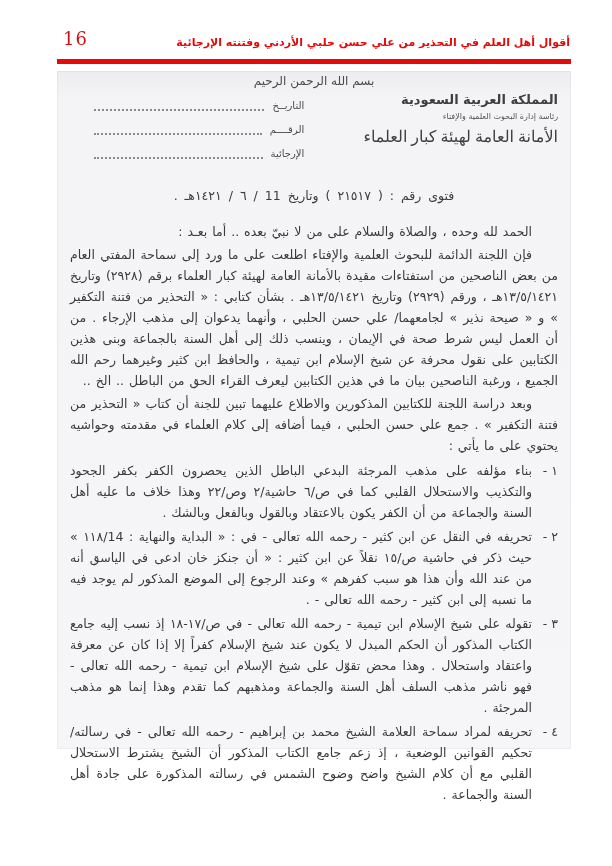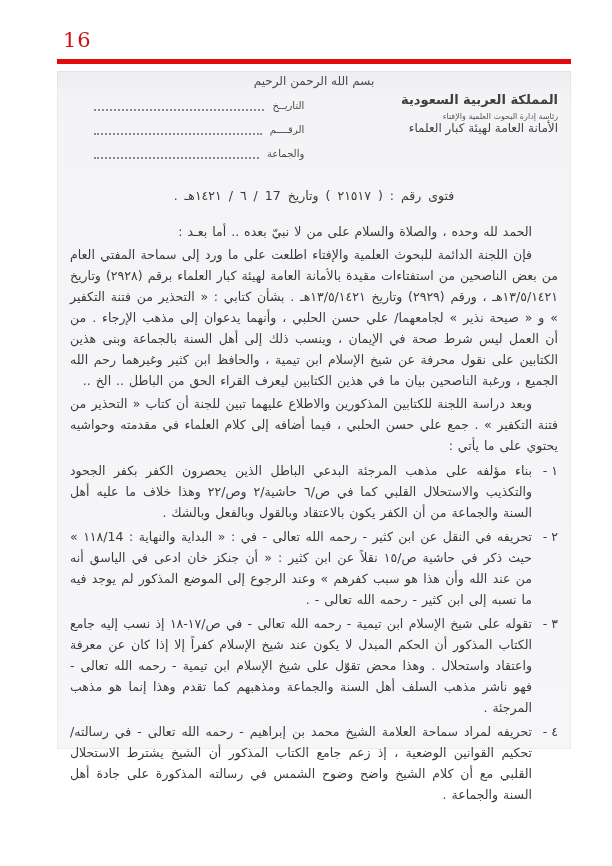--- a/index.html
+++ b/index.html
@@ -7,21 +7,21 @@
   body { font-family: "DejaVu Sans", sans-serif; position: relative; }
 
   
   .page-header {
     position: absolute; top: 28px; left: 57px; right: 40px;
     display: flex; align-items: flex-end; justify-content: space-between;
     direction: ltr;
   }
   .page-num {
     font-family: "DejaVu Serif", serif;
-    font-size: 21px; color: #cc1212; letter-spacing: 1px;
+    font-size: 18px; color: #cc1212; letter-spacing: 1px;
     padding-left: 6px;
   }
   .header-title {
     direction: rtl;
     font-size: 11px; font-weight: bold; color: #e20a0a;
     text-align: left; padding-right: 2px;
   }
   .red-rule {
     position: absolute; top: 59px; left: 57px; width: 514px; height: 5px;
     background: #e20a0a;
@@ -40,22 +40,22 @@
   .basmala {
     text-align: center; font-size: 12px; color: #4a4a4a;
     letter-spacing: 1px; margin-bottom: 4px;
   }
   .letterhead-row {
     display: flex; justify-content: space-between; align-items: flex-start;
     margin-bottom: 6px;
   }
   .letterhead { width: 42%; }
   .lh1 { font-size: 13px; font-weight: bold; color: #3f3f3f; margin-bottom: 5px; }
-  .lh2 { font-size: 8px; color: #555; }
-  .lh3 { font-size: 12px; color: #3f3f3f; }
+  .lh2 { font-size: 8px; color: #555; margin-bottom: 6px; }
+  .lh3 { font-size: 16px; color: #3f3f3f; font-family: Liberation Serif, serif; }
   .form-fields { width: 48%; padding-top: 8px; }
   .form-row { display: flex; align-items: flex-end; margin-bottom: 13px; }
   .form-label { font-size: 10px; color: #4a4a4a; flex: none; margin-left: 8px; }
   .form-dots { flex: 1; border-bottom: 2px dotted #8a8a8a; height: 10px; margin-left: 24px; }
 
   .fatwa-line {
     text-align: center; font-size: 12.5px; color: #3c3c3c;
     letter-spacing: 0.5px; word-spacing: 3px;
     margin: 16px 0 18px 0;
   }
@@ -77,20 +77,21 @@
     direction: ltr; font-size: 12.5px; color: #1c1c1c;
     font-family: "DejaVu Sans", sans-serif;
   }
   .pdf-footer a { color: #0000cc; text-decoration: underline; cursor: pointer; }
 </style>
 </head>
 <body>
 
 <div class="page-header">
   <span class="page-num">16</span>
+  <span class="header-title">أقوال أهل العلم في التحذير من علي حسن حلبي الأردني وفتنته الإرجائية</span>
 </div>
 <div class="red-rule"></div>
 
 <div class="scan">
 
   <div class="basmala">بسم الله الرحمن الرحيم</div>
 
   <div class="letterhead-row">
     <div class="letterhead">
       <div class="lh1">المملكة العربية السعودية</div>
@@ -100,27 +101,27 @@
     <div class="form-fields">
       <div class="form-row">
         <span class="form-label">التاريــخ</span>
         <span class="form-dots"></span>
       </div>
       <div class="form-row">
         <span class="form-label">الرقــــم</span>
         <span class="form-dots"></span>
       </div>
       <div class="form-row">
-        <span class="form-label">والجماعة</span>
+        <span class="form-label">الإرجائية</span>
         <span class="form-dots"></span>
       </div>
     </div>
   </div>
 
-  <div class="fatwa-line">فتوى رقم : ( ٢١٥١٧ ) وتاريخ 17 / ٦ / ١٤٢١هـ .</div>
+  <div class="fatwa-line">فتوى رقم : ( ٢١٥١٧ ) وتاريخ 11 / ٦ / ١٤٢١هـ .</div>
 
   <div class="body-text">
     <p>الحمد لله وحده ، والصلاة والسلام على من لا نبيّ بعده .. أما بعـد :</p>
     <p>فإن اللجنة الدائمة للبحوث العلمية والإفتاء اطلعت على ما ورد إلى سماحة المفتي العام من بعض الناصحين من استفتاءات مقيدة بالأمانة العامة لهيئة كبار العلماء برقم (٢٩٢٨) وتاريخ ١٣/٥/١٤٢١هـ ، ورقم (٢٩٢٩) وتاريخ ١٣/٥/١٤٢١هـ . بشأن كتابي : « التحذير من فتنة التكفير » و « صيحة نذير » لجامعهما/ علي حسن الحلبي ، وأنهما يدعوان إلى مذهب الإرجاء . من أن العمل ليس شرط صحة في الإيمان ، وينسب ذلك إلى أهل السنة بالجماعة وبنى هذين الكتابين على نقول محرفة عن شيخ الإسلام ابن تيمية ، والحافظ ابن كثير وغيرهما رحم الله الجميع ، ورغبة الناصحين بيان ما في هذين الكتابين ليعرف القراء الحق من الباطل .. الخ ..</p>
     <p>وبعد دراسة اللجنة للكتابين المذكورين والاطلاع عليهما تبين للجنة أن كتاب « التحذير من فتنة التكفير » . جمع علي حسن الحلبي ، فيما أضافه إلى كلام العلماء في مقدمته وحواشيه يحتوي على ما يأتي :</p>
   </div>
 
   <div class="items">
     <div class="item">
       <span class="item-num">١ -</span>

